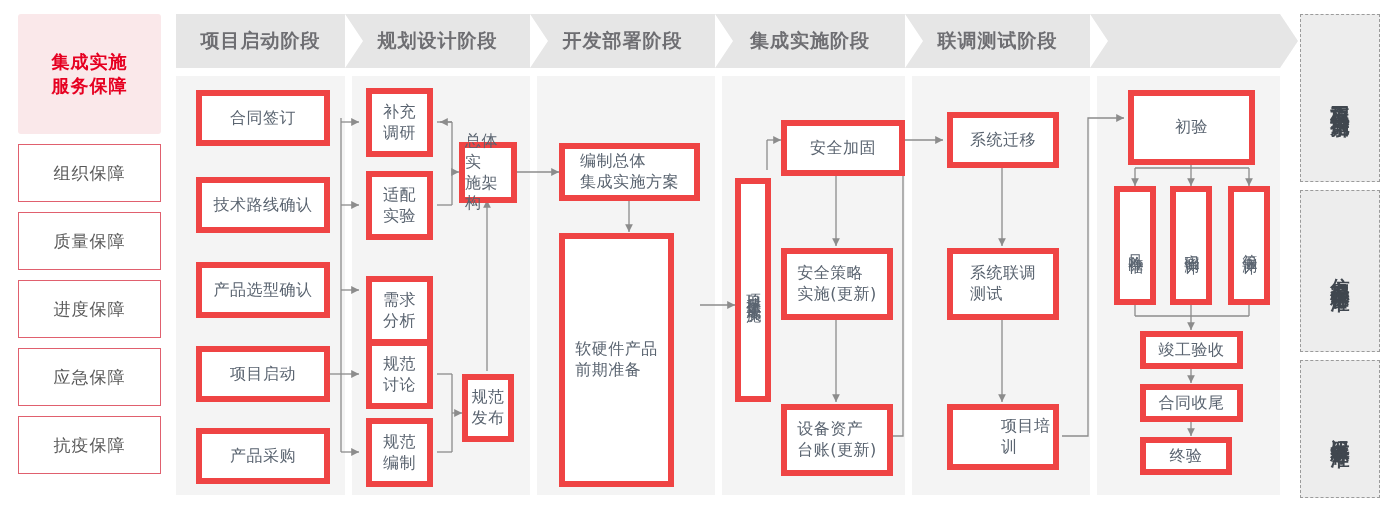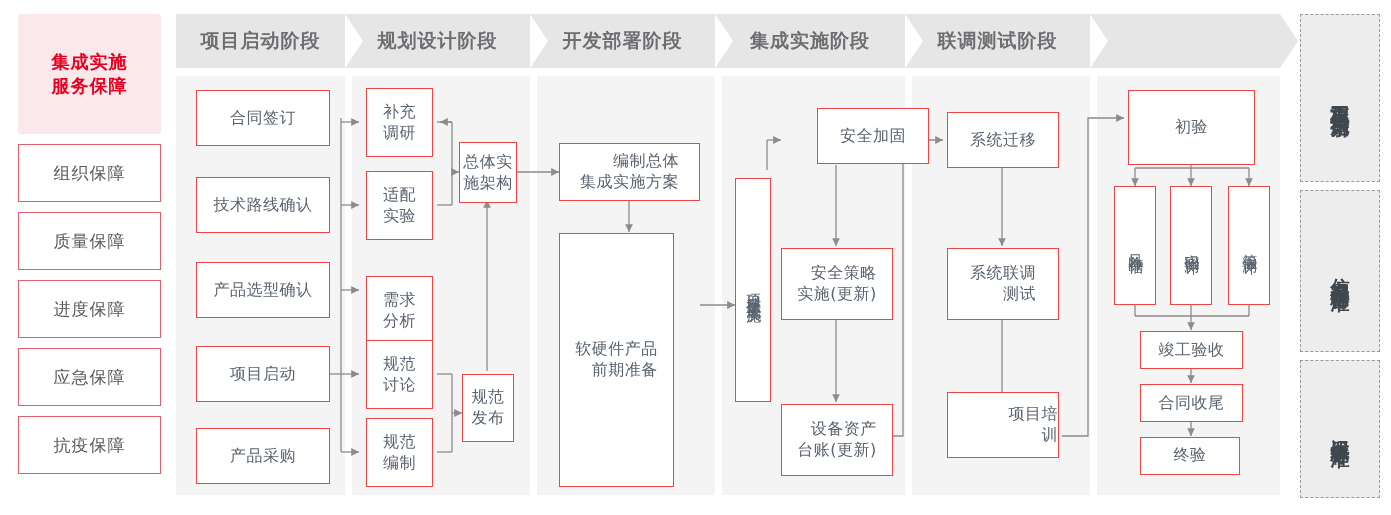--- a/index.html
+++ b/index.html
@@ -43,22 +43,22 @@
     clip-path:polygon(0 0,100% 50%,0 100%);
   }
   .chev .notch-out{
     position:absolute;right:-18px;top:0;width:18px;height:54px;
     background:#e6e6e6;
     clip-path:polygon(0 0,100% 50%,0 100%);
   }
 
   
   .node{
-    position:absolute;background:#ffffff;border:1px solid #ef4444;
-    display:flex;align-items:center;justify-content:center;text-align:right;
+    position:absolute;background:#ffffff;border:6px solid #ef4444;
+    display:flex;align-items:center;justify-content:center;text-align:left;
     color:#5a6470;font-size:16px;line-height:1.3;box-sizing:border-box;
     letter-spacing:.5px;
   }
   .node.sm{font-size:16px;}
   .node.vert{
     writing-mode:vertical-rl;text-orientation:upright;
     letter-spacing:2px;font-size:15px;
   }
 
   
@@ -279,21 +279,21 @@
   <div class="node" style="left:559px;top:233px;width:115px;height:254px;">
     <div>
       <div>软硬件产品</div>
       <div>前期准备</div>
     </div>
   </div>
 
   <div class="node vert" style="left:735px;top:178px;width:36px;height:224px;">
     <span>项目整体集成实施</span>
   </div>
-  <div class="node" style="left:781px;top:108px;width:112px;height:56px;margin-left:36px;">
+  <div class="node" style="left:781px;top:120px;width:124px;height:56px;">
     <span>安全加固</span>
   </div>
   <div class="node" style="left:781px;top:248px;width:112px;height:72px;">
     <div>
       <div>安全策略</div>
       <div>实施(更新)</div>
     </div>
   </div>
   <div class="node" style="left:781px;top:404px;width:112px;height:72px;">
     <div>
@@ -304,21 +304,21 @@
 
   <div class="node" style="left:947px;top:112px;width:112px;height:56px;">
     <span>系统迁移</span>
   </div>
   <div class="node" style="left:947px;top:248px;width:112px;height:72px;">
     <div>
       <div>系统联调</div>
       <div>测试</div>
     </div>
   </div>
-  <div class="node" style="left:947px;top:392px;width:112px;height:66px;padding-left:48px;">
+  <div class="node" style="left:947px;top:404px;width:112px;height:66px;padding-left:48px;">
     <span>项目培训</span>
   </div>
 
   <div class="node" style="left:1128px;top:90px;width:127px;height:75px;">
     <span>初验</span>
   </div>
   <div class="node vert sm" style="left:1114px;top:186px;width:42px;height:119px;">
     <span>风险评估</span>
   </div>
   <div class="node vert sm" style="left:1170px;top:186px;width:42px;height:119px;">
@@ -326,21 +326,21 @@
   </div>
   <div class="node vert sm" style="left:1228px;top:186px;width:42px;height:119px;">
     <span>等保测评</span>
   </div>
   <div class="node" style="left:1140px;top:331px;width:103px;height:38px;">
     <span>竣工验收</span>
   </div>
   <div class="node" style="left:1140px;top:384px;width:103px;height:38px;">
     <span>合同收尾</span>
   </div>
-  <div class="node" style="left:1140px;top:437px;width:100px;height:38px;font-family:Liberation Mono, monospace;">
+  <div class="node" style="left:1140px;top:437px;width:92px;height:38px;">
     <span>终验</span>
   </div>
 
   <div class="rpanel" style="top:14px;height:168px;">
     <span class="vtext">工程项目实施指引</span>
   </div>
   <div class="rpanel" style="top:190px;height:162px;">
     <span class="vtext">信息安全保密标准</span>
   </div>
   <div class="rpanel" style="top:360px;height:138px;">

